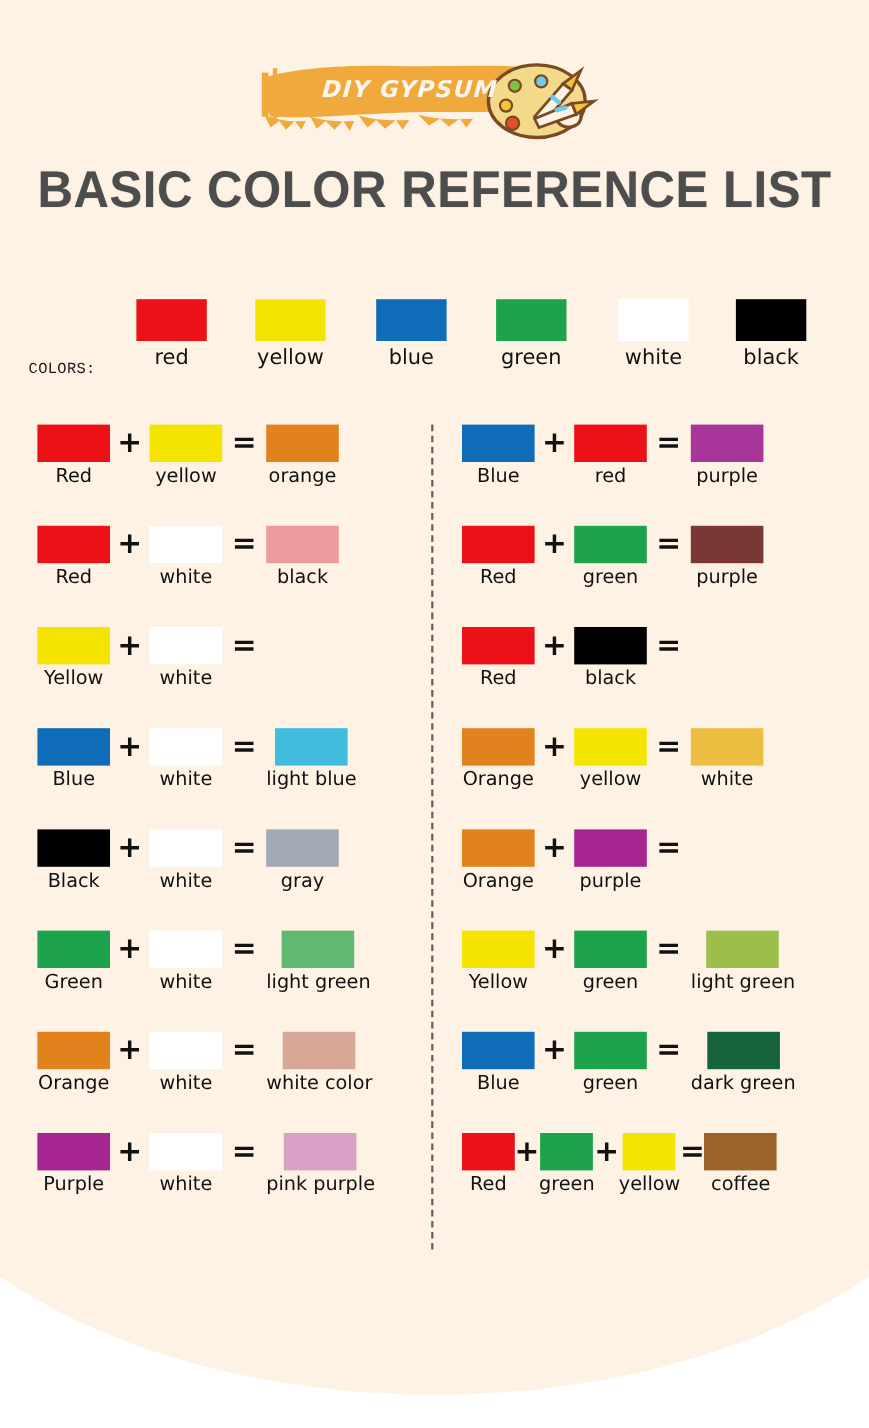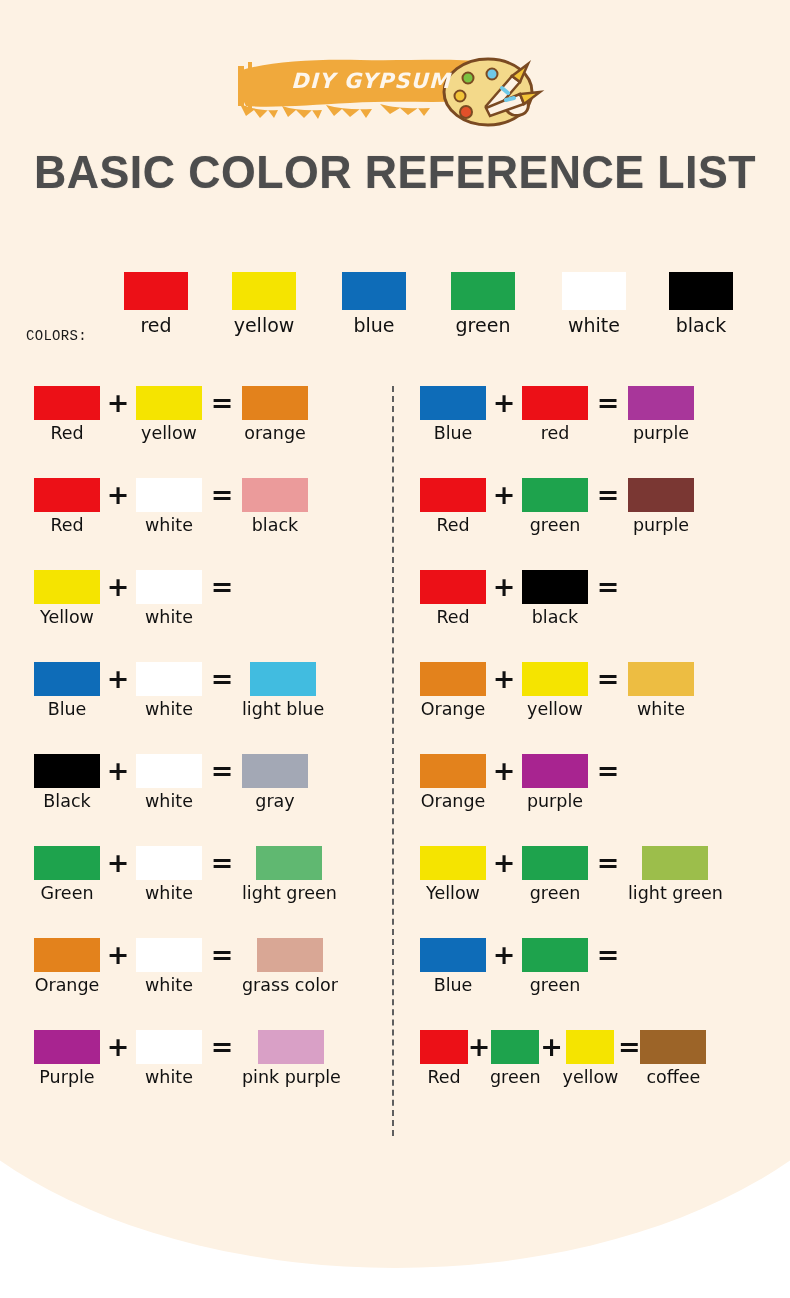--- a/index.html
+++ b/index.html
@@ -363,21 +363,21 @@
               <div class="cap">Orange</div>
             </div>
             <div class="op plus">+</div>
             <div class="term">
               <div class="sw" style="background: rgb(255, 255, 255);"></div>
               <div class="cap">white</div>
             </div>
             <div class="op eq">=</div>
             <div class="term">
               <div class="sw" style="background: rgb(217, 167, 149);"></div>
-              <div class="cap">grass color</div>
+              <div class="cap">white color</div>
             </div>
           </div>
         </div>
         <div class="mix-row" style="top: 644px;">
           <div class="terms">
             <div class="term">
               <div class="sw" style="background: rgb(168, 36, 144);"></div>
               <div class="cap">Purple</div>
             </div>
             <div class="op plus">+</div>
@@ -499,20 +499,24 @@
             <div class="term">
               <div class="sw" style="background: rgb(14, 108, 184);"></div>
               <div class="cap">Blue</div>
             </div>
             <div class="op plus">+</div>
             <div class="term">
               <div class="sw" style="background: rgb(30, 163, 77);"></div>
               <div class="cap">green</div>
             </div>
             <div class="op eq">=</div>
+            <div class="term">
+              <div class="sw" style="background: rgb(22, 98, 58);"></div>
+              <div class="cap">dark green</div>
+            </div>
           </div>
         </div>
         <div class="mix-row" style="top: 644px;">
           <div class="terms">
             <div class="term narrow">
               <div class="sw" style="background: rgb(236, 16, 23);"></div>
               <div class="cap">Red</div>
             </div>
             <div class="op plus tight">+</div>
             <div class="term narrow">

